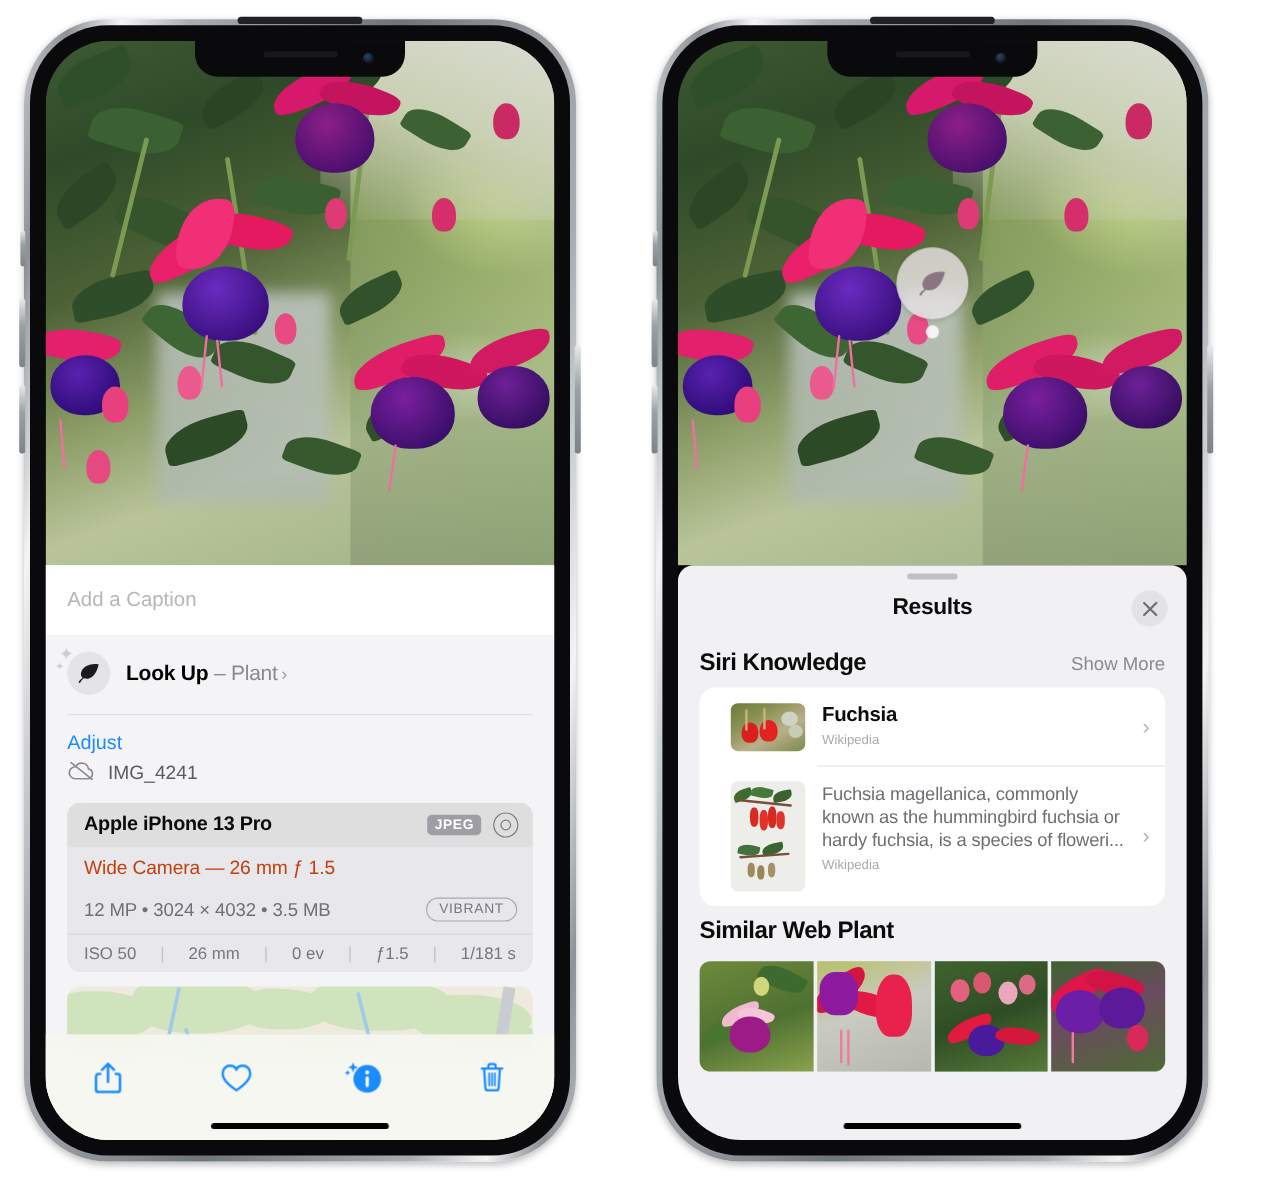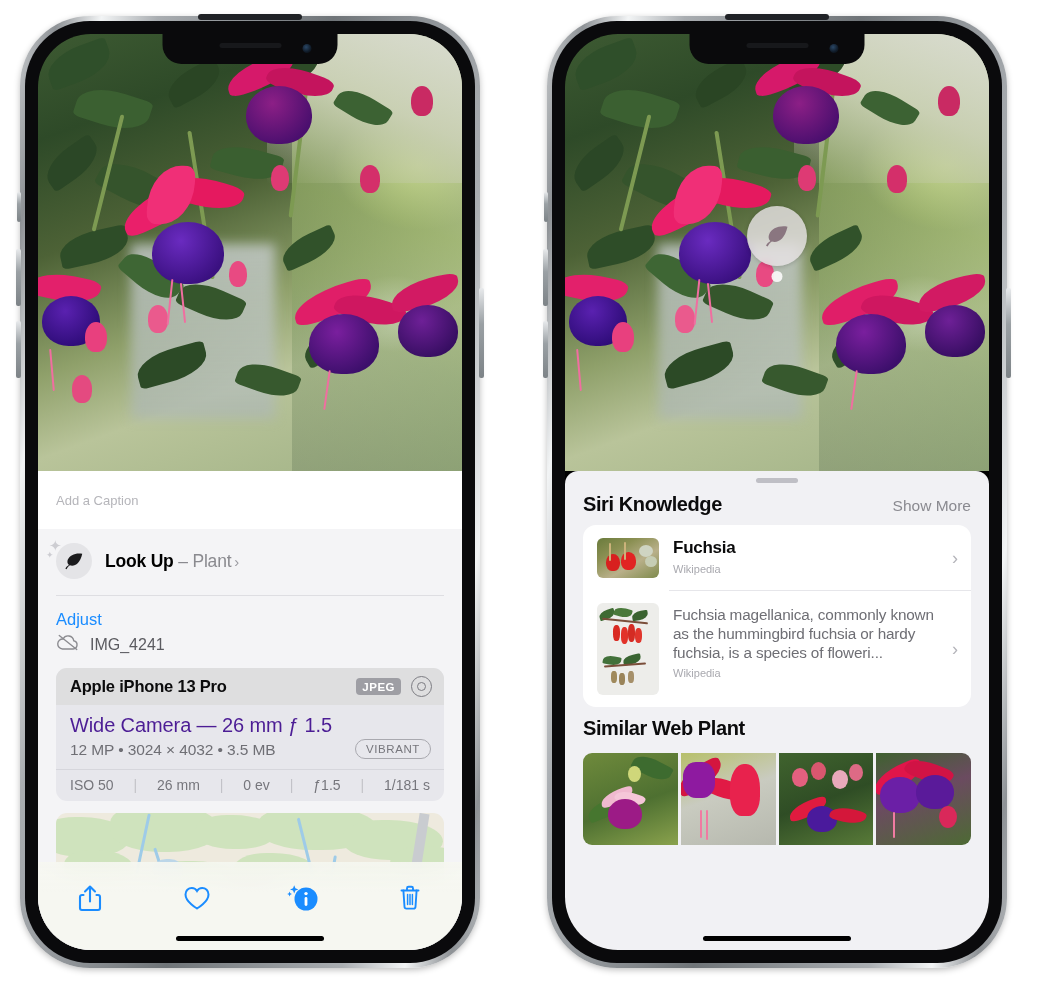--- a/index.html
+++ b/index.html
@@ -118,21 +118,21 @@
 
   
   .info-sheet {
     position: absolute; left: 0; right: 0; top: 437px; bottom: 0;
     background: #ffffff;
     display: flex; flex-direction: column;
   }
   .caption-row {
     height: 58px; display: flex; align-items: center;
     padding: 0 18px; background: #fff;
-    color: #b5b5ba; font-size: 13px;
+    color: #b5b5ba; font-size: 17px;
   }
   .info-body {
     flex: 1; background: #f4f4f6; position: relative; overflow: hidden;
   }
   .lookup-row {
     display: flex; align-items: center; gap: 13px;
     padding: 14px 18px 16px 18px;
     position: relative;
   }
   .lookup-icon-wrap { position: relative; width: 36px; height: 36px; }
@@ -179,22 +179,22 @@
     background: #9e9ea4; color: #fff; font-size: 11.5px; font-weight: 600;
     letter-spacing: .5px; border-radius: 4px; padding: 2.5px 6px;
   }
   .raw-ring {
     width: 21px; height: 21px; border-radius: 50%;
     border: 1.6px solid #7c7c82;
     display: flex; align-items: center; justify-content: center;
   }
   .raw-ring i { width: 9px; height: 9px; border-radius: 50%; border: 1.6px solid #7c7c82; display:block; }
   .cam-mid { padding: 9px 14px 10px 14px; position: relative; }
-  .cam-line1 { font-size: 20px; color: #4c1d95; letter-spacing: -.1px; }
-  .cam-line2 { font-size: 15.5px; color: #6f6f75; margin-top: 4px; letter-spacing: -.1px; }
+  .cam-line1 { font-size: 16px; color: #c2410c; letter-spacing: -.1px; }
+  .cam-line2 { font-size: 15.5px; color: #6f6f75; margin-top: 17px; letter-spacing: -.1px; }
   .pill-vibrant {
     position: absolute; right: 13px; bottom: 10px;
     border: 1.2px solid #a9a9af; color: #76767c;
     font-size: 11.5px; letter-spacing: .6px;
     border-radius: 11px; padding: 3px 10px;
   }
   .cam-foot {
     display: flex; align-items: center; justify-content: space-between;
     border-top: 1px solid #d6d6dc;
     padding: 7px 14px 8px 14px;
@@ -260,21 +260,21 @@
     background: #e2e2e7; display: flex; align-items: center; justify-content: center;
   }
   .section-head {
     display: flex; align-items: baseline; justify-content: space-between;
     padding: 10px 18px 9px 18px;
   }
   .section-title { font-size: 20px; font-weight: 700; color: #0b0b0c; letter-spacing: -.4px; }
   .show-more { font-size: 15.5px; color: #8a8a90; }
 
   .kb-card {
-    margin: 0 18px; background: #fff; border-radius: 13px; overflow: hidden;
+    margin: 0 18px; background: #fff; border-radius: 13px; overflow: hidden; padding-left: 12px;
   }
   .kb-item { display: flex; gap: 14px; padding: 13px 12px 12px 14px; position: relative; }
   .kb-item + .kb-item::before {
     content: ""; position: absolute; left: 86px; right: 0; top: 0; height: 1px; background: #e6e6ea;
   }
   .kb-thumb { flex: none; border-radius: 6px; overflow: hidden; position: relative; }
   .kb-thumb.wide { width: 62px; height: 40px; }
   .kb-thumb.tall { width: 62px; height: 92px; }
   .kb-body { flex: 1; min-width: 0; padding-right: 18px; }
   .kb-title { font-size: 17px; font-weight: 700; color: #0b0b0c; letter-spacing: -.25px; }
@@ -566,20 +566,28 @@
             <svg width="28" height="28" viewBox="0 0 24 24" aria-hidden="true">
               <path d="M21 4c-7.5-1.2-13.5 1.6-15.6 6.2-1.1 2.4-.6 4.7.9 6l.1.1C4.2 17.6 3.2 19 2.6 20.4l1.4.6c.7-1.6 1.9-3.1 3.6-4.3 4.9 1.6 11-1.9 13.4-12.7z" fill="#8a7680"></path>
             </svg>
             <span class="dot"></span>
           </div>
         </div>
 
         <div class="results-sheet">
           <div class="grabber"></div>
 
+          <div class="results-head">
+            <span class="results-title">Results</span>
+            <span class="close-btn">
+              <svg width="15" height="15" viewBox="0 0 16 16" aria-hidden="true">
+                <path d="M2.6 2.6l10.8 10.8M13.4 2.6L2.6 13.4" stroke="#6f6f76" stroke-width="2" stroke-linecap="round"></path>
+              </svg>
+            </span>
+          </div>
 
           <div class="section-head">
             <span class="section-title">Siri Knowledge</span>
             <span class="show-more">Show More</span>
           </div>
 
           <div class="kb-card">
 
             <div class="kb-item">
               <div class="kb-thumb wide" style="background:linear-gradient(150deg,#6a7b3c 0%,#8a8f52 30%,#b9b08a 62%,#7e8a4c 100%)">

